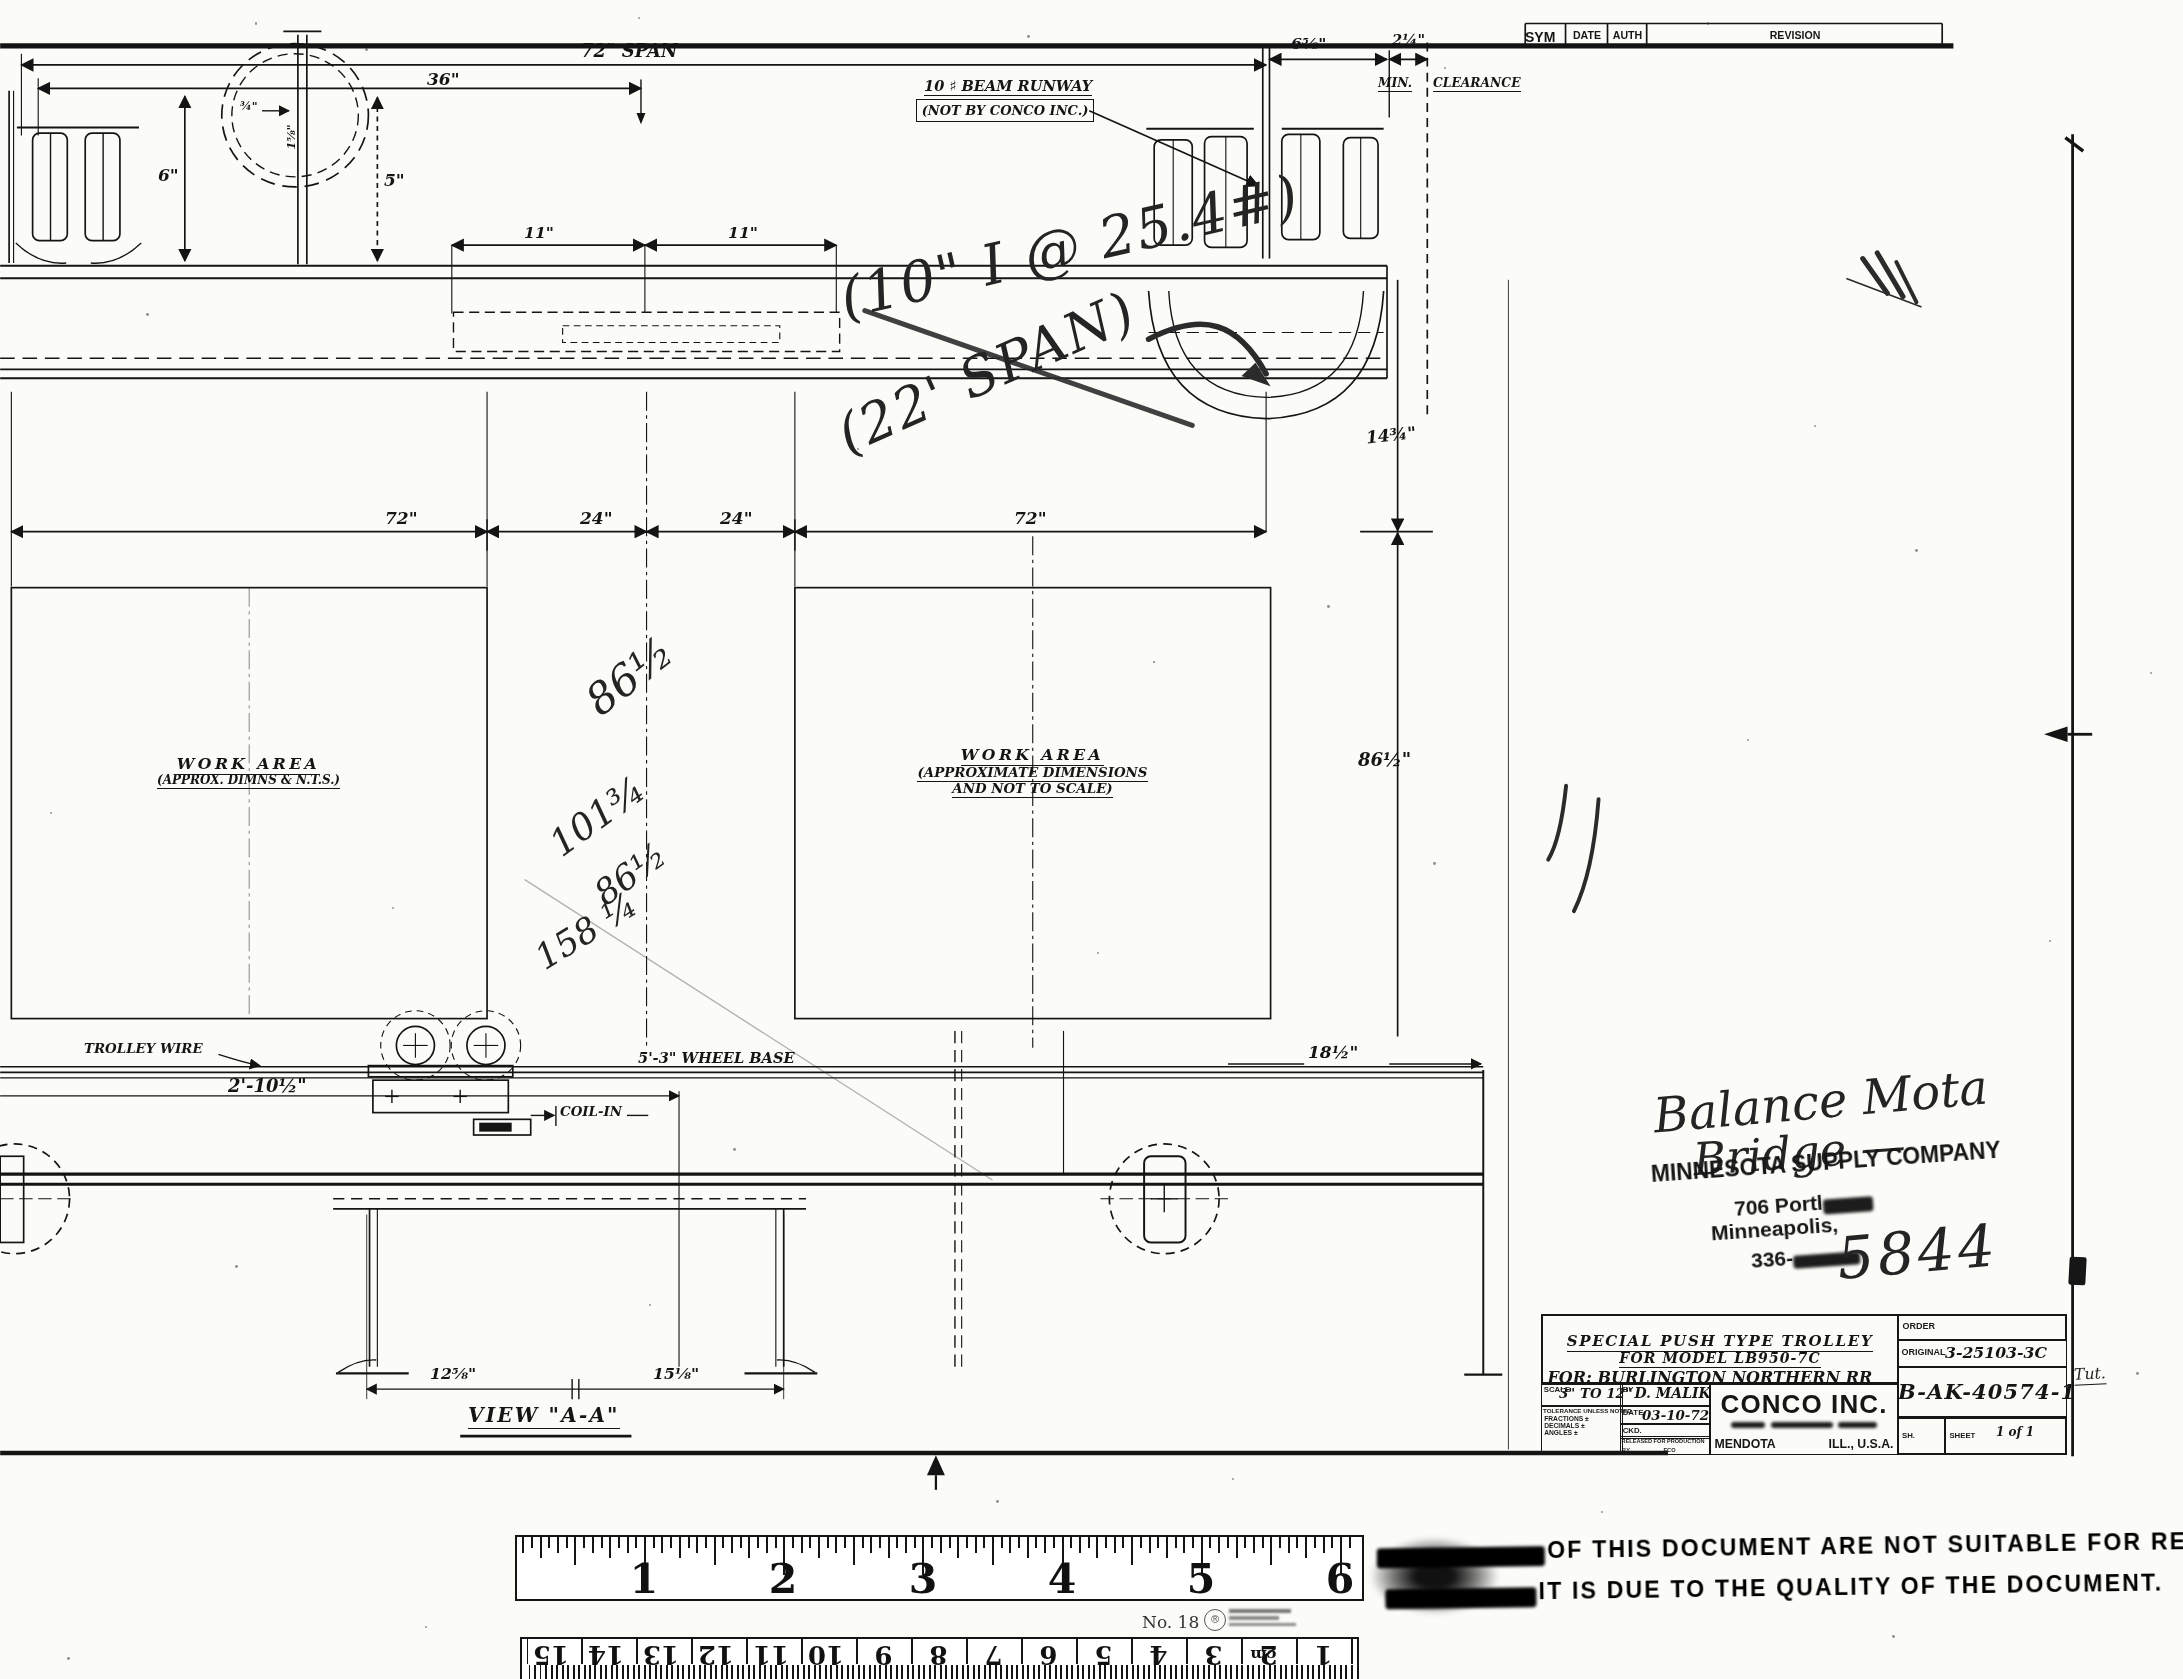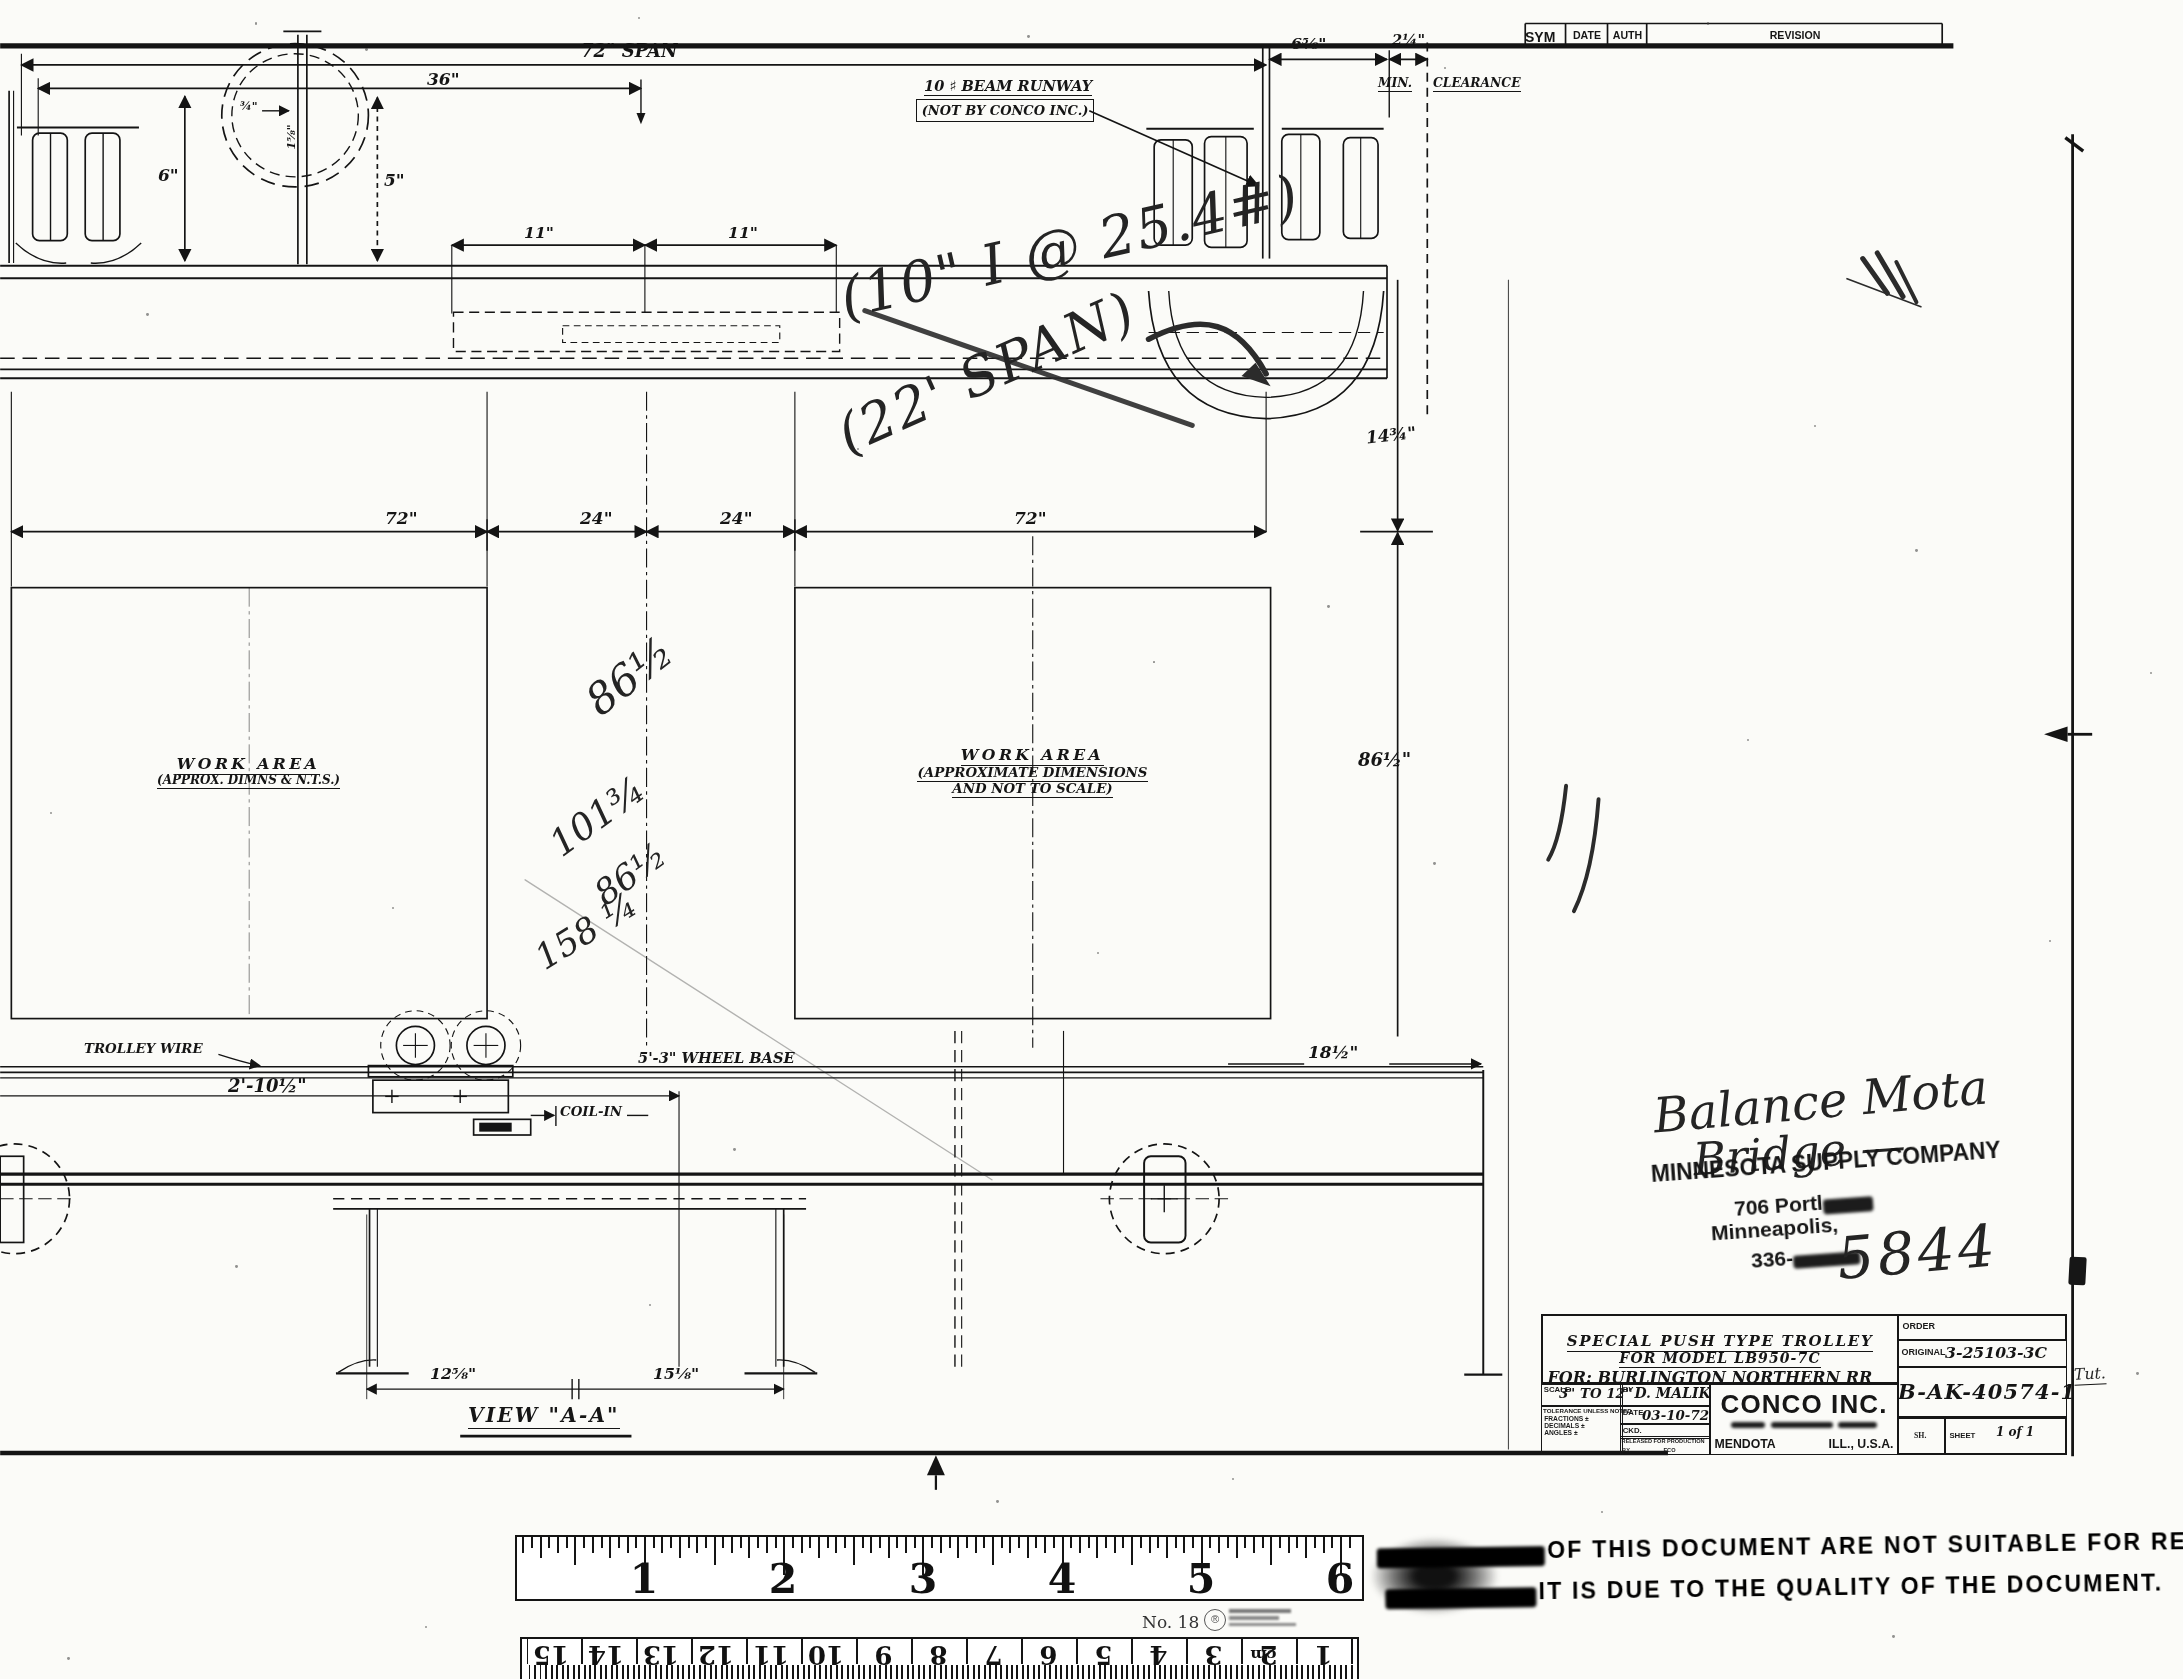--- a/index.html
+++ b/index.html
@@ -336,21 +336,21 @@
       <span class="tb-lab" style="position:absolute;left:3.4px;top:4.5px;font-size:9px;">ORDER</span>
     </div>
     <div class="cell" style="left:356px;top:25px;width:170px;height:29px;">
       <span class="tb-lab" style="position:absolute;left:3.4px;top:6.7px;font-size:9px;">ORIGINAL</span>
       <span class="hand" style="position:absolute;left:47px;top:3.4px;font-size:15.7px;">3-25103-3C</span>
     </div>
     <div class="cell" style="left:356px;top:52px;width:170px;height:53px;">
       <div class="ctr hand" style="font-size:21px;margin-top:12.3px;letter-spacing:1.1px;">B-AK-40574-1</div>
     </div>
     <div class="cell" style="left:356px;top:102px;width:49px;height:39px;border-width:2.2px;">
-      <span class="tb-lab" style="position:absolute;left:15px;top:13.4px;font-family:Liberation Serif, serif;">SH.</span>
+      <span class="tb-lab" style="position:absolute;left:3px;top:13.4px;">SH.</span>
     </div>
     <div class="cell" style="left:403px;top:102px;width:123px;height:39px;border-width:2.2px;">
       <span class="tb-lab" style="position:absolute;left:3.4px;top:13.4px;">SHEET</span>
       <span class="hand" style="position:absolute;left:50px;top:6.7px;font-size:12px;">1 of 1</span>
     </div>
   </div>
 
   <div class="abs" style="left:1370px;top:1537px;width:129px;height:78px;background:radial-gradient(closest-side,#111 30%,rgba(20,20,20,.55) 65%,transparent);filter:blur(2.8px);"></div>
   <div class="abs blur2" style="left:1377px;top:1534px;width:778px;transform:rotate(-0.8deg);">
     <div style="white-space:nowrap;">

